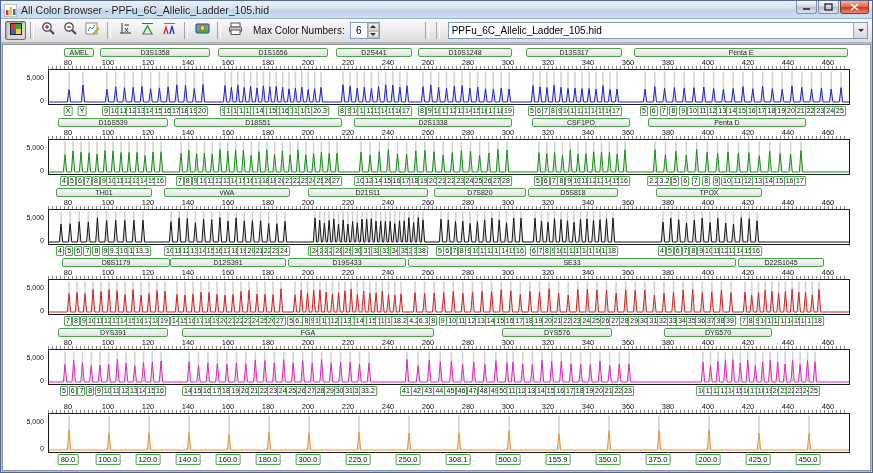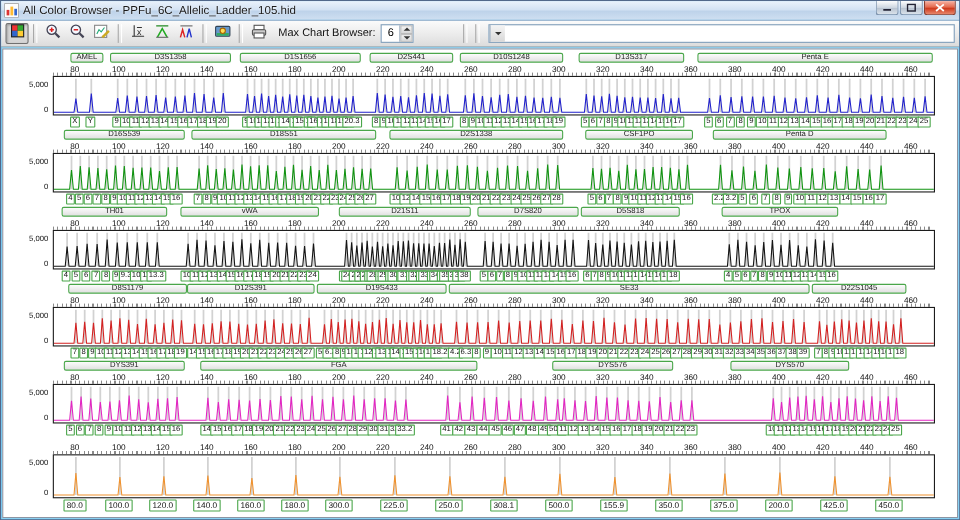--- a/index.html
+++ b/index.html
@@ -155,36 +155,37 @@
         </span>
         <span class="tb-sep"></span>
         <span class="tb-btn">
           <span><svg width="15" height="15">
               <rect x="3" y="2" width="9" height="4" fill="#fff" stroke="#555"></rect>
               <rect x="1.5" y="6" width="12" height="5" rx="1" fill="#ccc" stroke="#555"></rect>
               <rect x="3" y="9" width="9" height="4.5" fill="#fff" stroke="#555"></rect>
             </svg></span>
         </span>
       </span>
-    <span class="tb-label">Max Chart Browser:</span>
+    <span class="tb-label">Max Color Numbers:</span>
     <span class="spinner">
       <span class="spin-val">6</span>
       <span class="spin-btns">
         <span class="spin-b">
             <span class="tri-up"></span>
           </span>
         <span class="spin-b">
             <span class="tri-dn"></span>
           </span>
       </span>
     </span>
     <span style="width:40px"></span>
     <span class="tb-sep"></span>
     <span class="tb-sep"></span>
     <span class="combo">
+      <span class="combo-text">PPFu_6C_Allelic_Ladder_105.hid</span>
       <span class="combo-arrow">
           <span class="tri-dn"></span>
         </span>
     </span>
   </div>
 
   <div class="content" id="charts">
       <div>
         <div class="band marker-band">
           <div class="marker-box" style="left: 61px; width: 30px;">AMEL</div>

